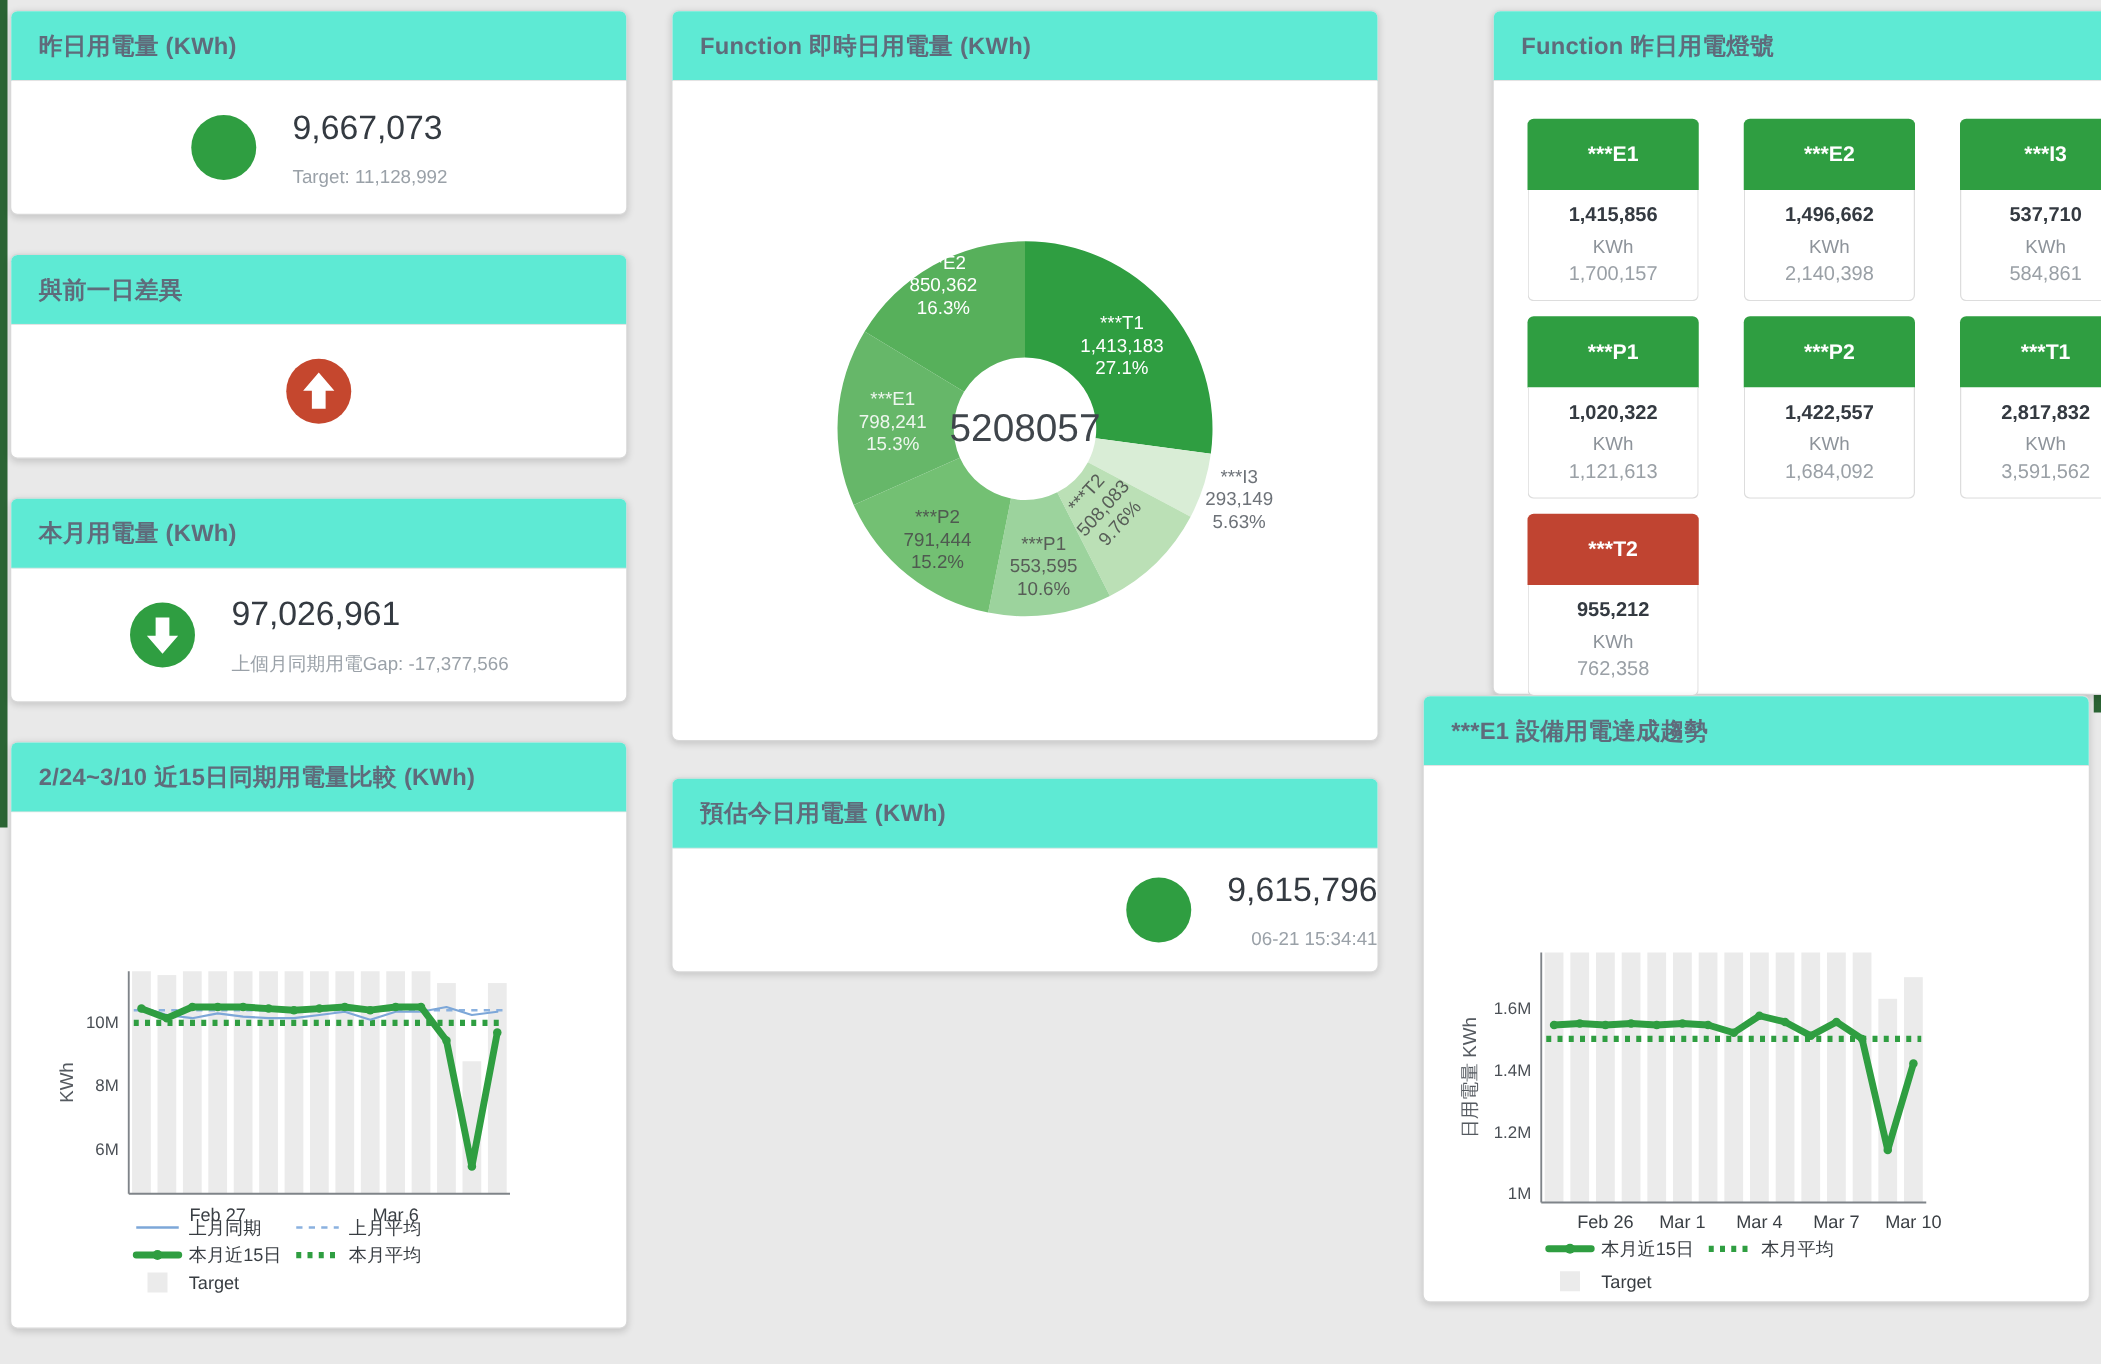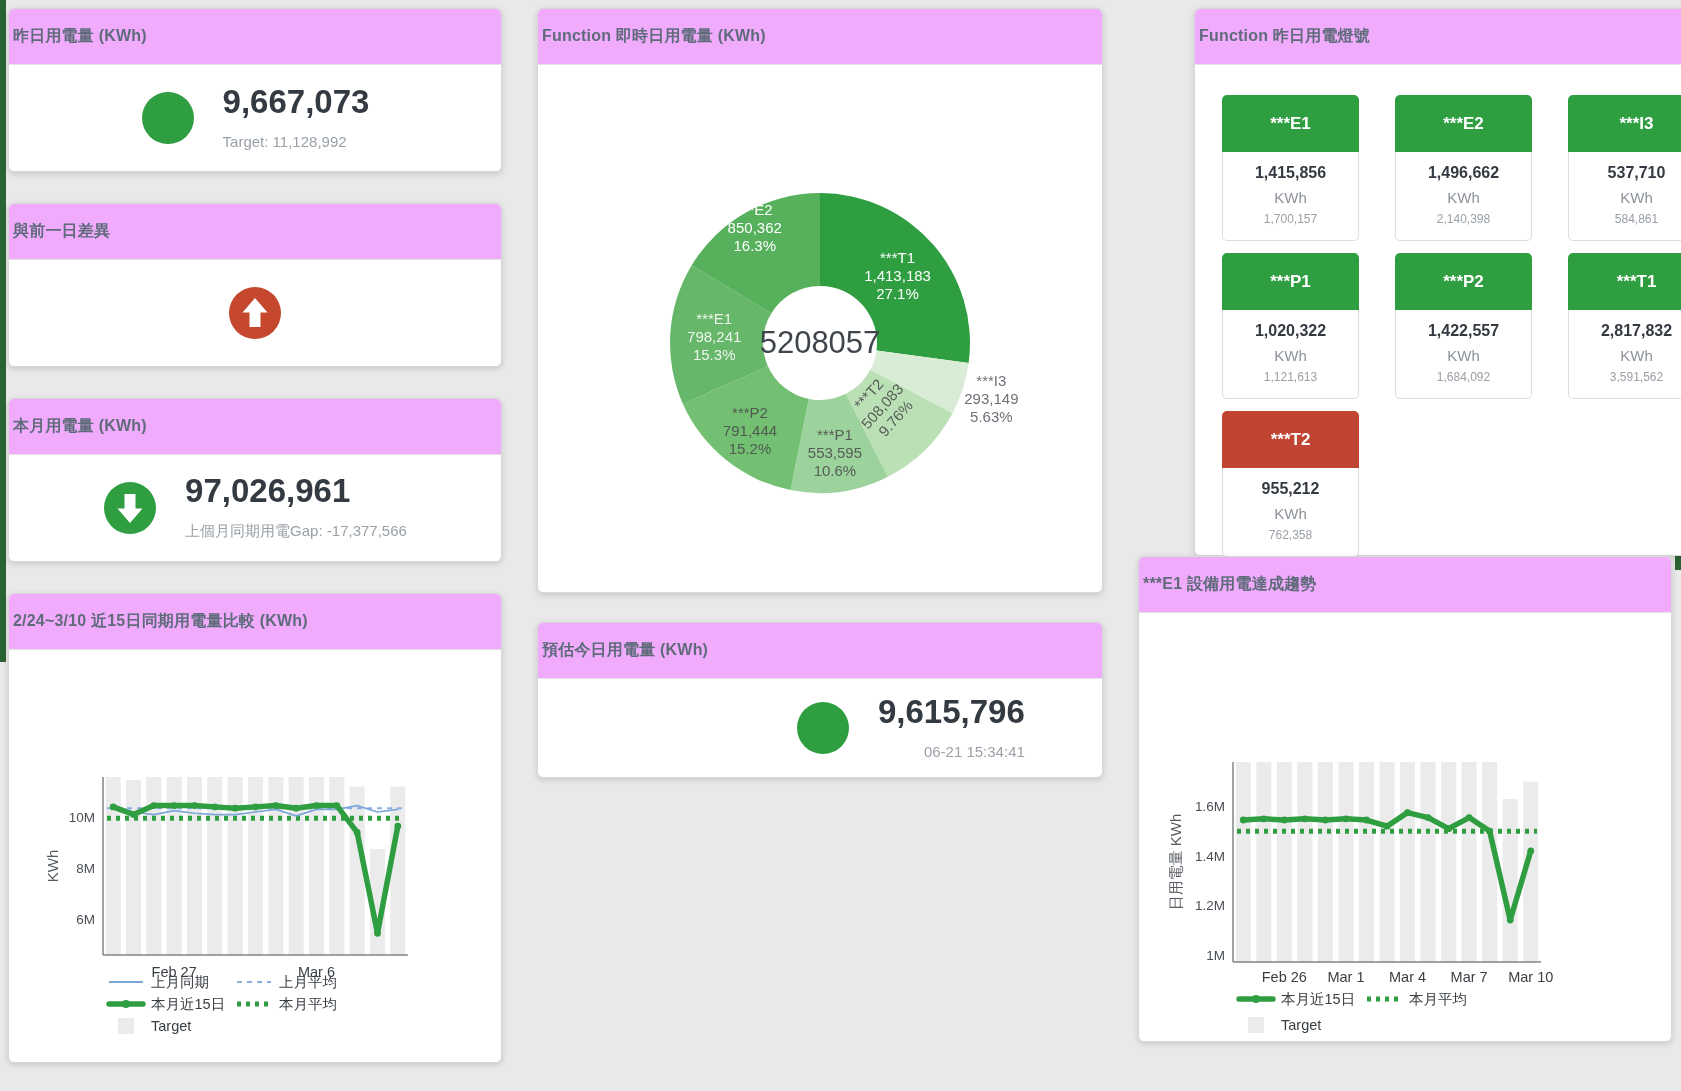--- a/index.html
+++ b/index.html
@@ -14,33 +14,33 @@
   #strip-left  { left:0; top:0; height:662px; }
   #strip-right { left:1675px; top:33px; height:537px; }
 
   .card {
     position:absolute; background:#ffffff;
     border:1px solid #d8d8d8; border-radius:6px;
     box-shadow:0 2px 6px rgba(0,0,0,.15);
   }
   .card-header {
     height:56px; display:flex; align-items:center;
-    padding:0 4px; background:#f0abfc;
+    padding:0 22px; background:#5eead4;
     border-bottom:1px solid #e3e3e3;
     border-radius:5px 5px 0 0;
-    font-size:16px; font-weight:bold; color:#5f6b7b;
+    font-size:19px; font-weight:bold; color:#5f6b7b;
     letter-spacing:.2px;
   }
   .card-body { position:relative; height:calc(100% - 56px); }
 
   
   .stat-body { display:flex; align-items:center; justify-content:center; gap:28px; height:calc(100% - 56px); }
-  .stat-body.shift-right { justify-content:flex-start; padding-left:258px; }
+  .stat-body.shift-right { justify-content:flex-end; padding-left:258px; }
   .stat-icon { flex:0 0 auto; width:54px; height:54px; }
-  .stat-text .stat-value { font-size:33px; font-weight:bold; color:#343a41; line-height:32px; }
+  .stat-text .stat-value { font-size:27px; font-weight:normal; color:#343a41; line-height:32px; }
   .stat-text .stat-sub   { font-size:15px; color:#9aa1a8; margin-top:15px; }
   .stat-text.right-sub .stat-sub { text-align:right; }
 
   
   #tiles-grid {
     padding:30px 0 0 27px;
     display:flex; flex-wrap:wrap; column-gap:36px; row-gap:12px;
     width:520px;
   }
   .tile { width:137px; border-radius:5px; }
@@ -49,21 +49,21 @@
     color:#fff; font-size:17px; font-weight:bold;
     border-radius:5px 5px 0 0;
   }
   .tile-body {
     border:1px solid #ddd; border-top:none;
     border-radius:0 0 5px 5px; text-align:center;
     padding:7px 2px 9px 2px; background:#fff;
   }
   .tile-value  { font-size:16px; font-weight:bold; color:#343a41; line-height:28px; }
   .tile-unit   { font-size:15px; color:#8d939a; line-height:21px; }
-  .tile-target { font-size:12px; color:#9aa0a6; line-height:23px; }
+  .tile-target { font-size:16px; color:#9aa0a6; line-height:23px; }
 
   svg { display:block; }
   svg text { font-family:"Liberation Sans","DejaVu Sans",sans-serif; }
 </style>
 </head>
 <body>
 
 <div id="strip-left" class="edge-strip" style="background: rgb(43, 100, 52);"></div>
 <div id="strip-right" class="edge-strip" style="background: rgb(43, 100, 52);"></div>
 

